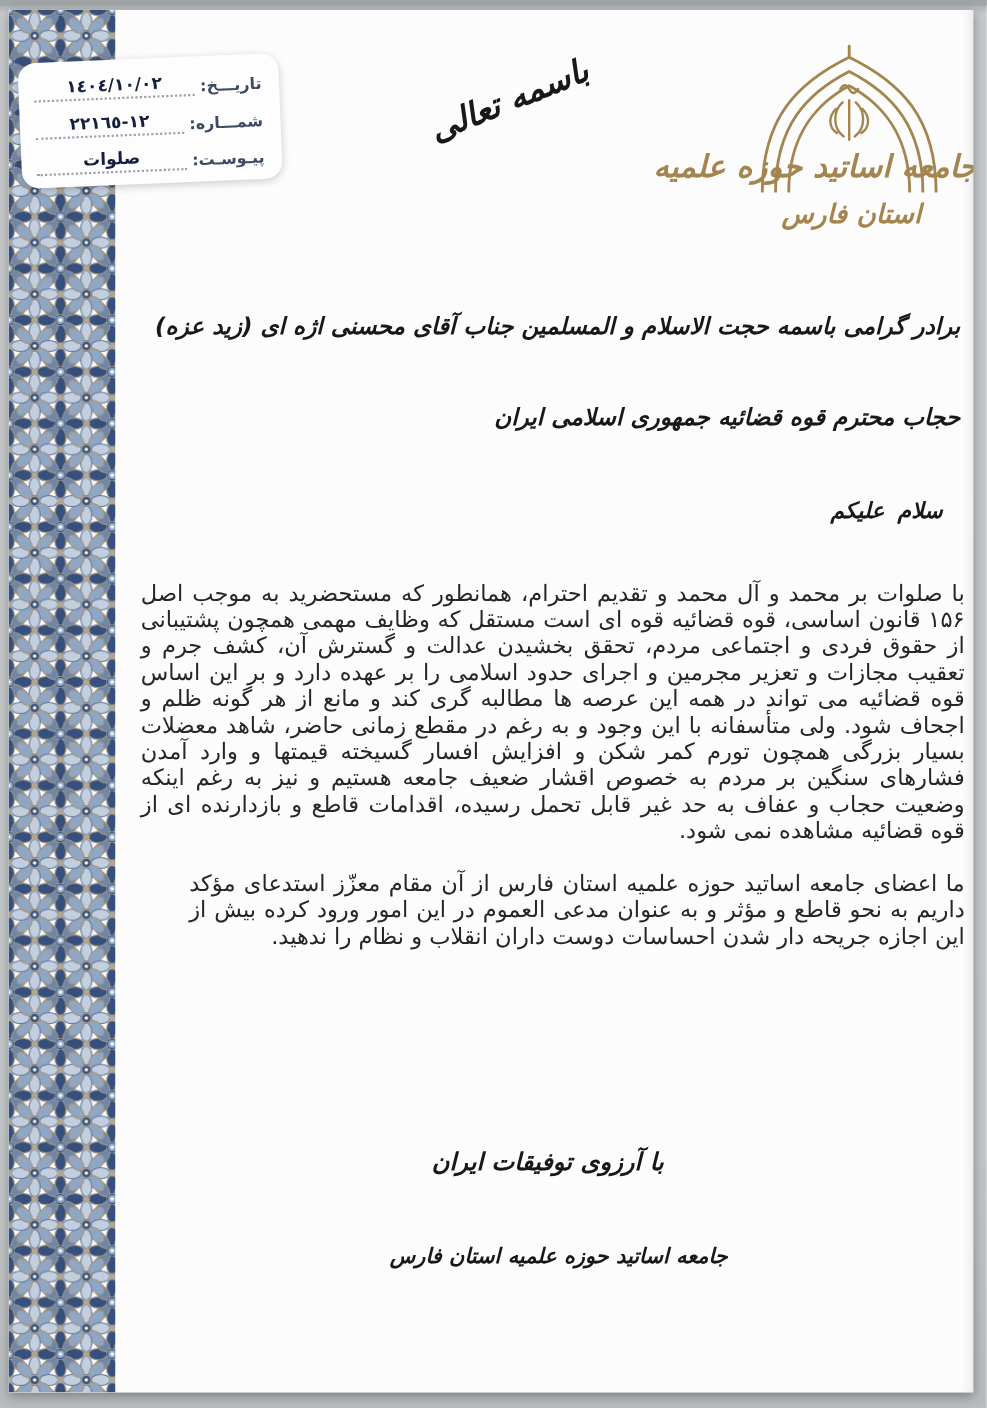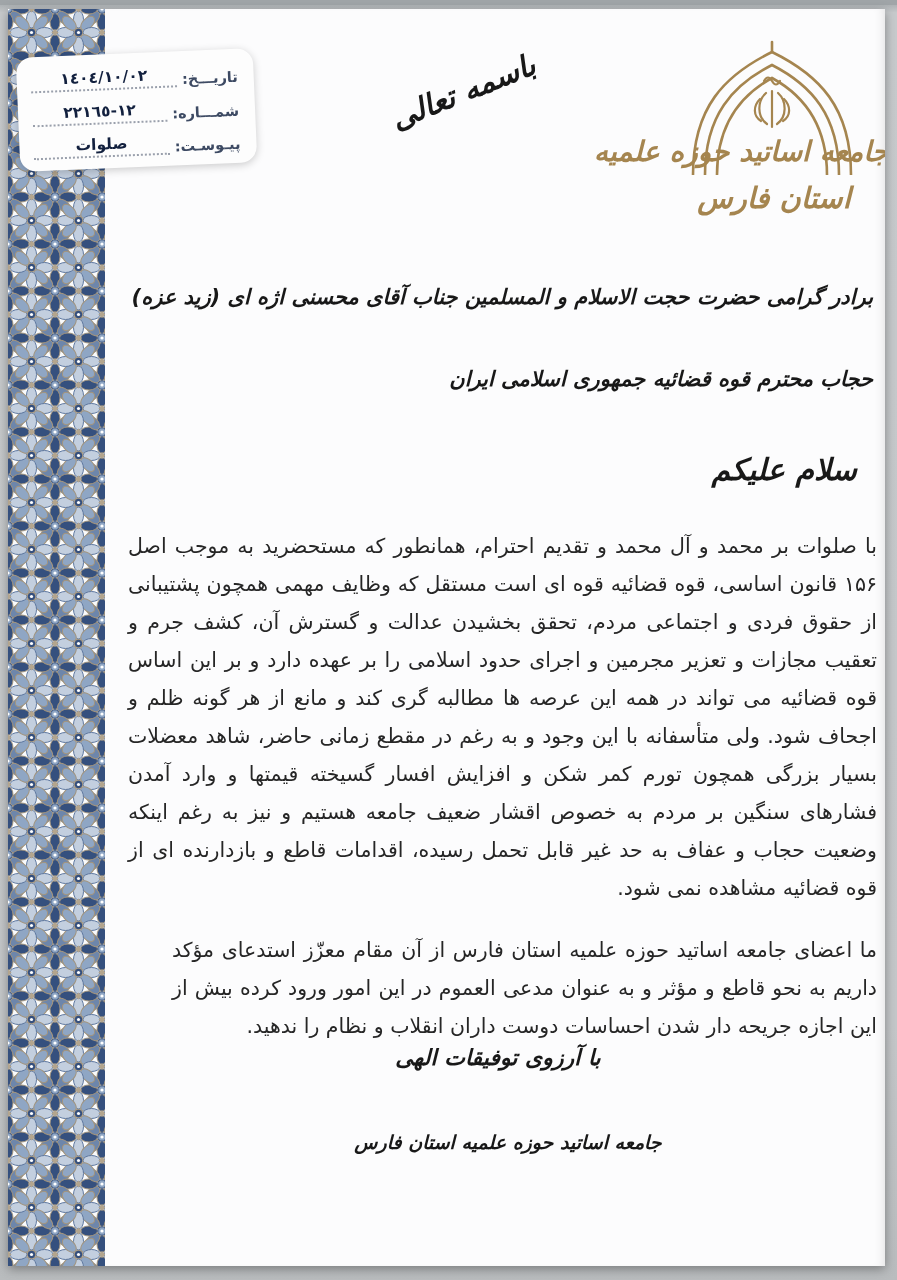--- a/index.html
+++ b/index.html
@@ -34,29 +34,29 @@
   .bismillah{
     position:absolute;left:380px;top:30px;width:150px;height:105px;
     display:flex;align-items:center;justify-content:center;
     transform:rotate(-22deg);font-size:30px;color:#a5854f;white-space:nowrap;
   }
   .nastaliq{font-style:italic;font-weight:600;color:#181818;}
   
   .logo{position:absolute;right:2px;top:16px;width:218px;height:210px;}
   .logo-arch{position:absolute;right:0;top:0;}
   .logo-l1{position:absolute;top:110px;right:-6px;font-size:28px;color:#a5854f;white-space:nowrap;}
-  .logo-l2{position:absolute;top:156px;left:0;width:100%;text-align:center;font-size:29px;color:#a5854f;white-space:nowrap;}
+  .logo-l2{position:absolute;top:156px;left:0;width:100%;text-align:center;font-size:24px;color:#a5854f;white-space:nowrap;}
   
   .addr1{position:absolute;top:276px;right:12px;font-size:21px;white-space:nowrap;}
   .addr2{position:absolute;top:358px;right:12px;font-size:21px;white-space:nowrap;}
-  .salam{position:absolute;top:443px;right:28px;font-size:30px;white-space:nowrap;}
+  .salam{position:absolute;top:443px;right:28px;font-size:20px;white-space:nowrap;font-family:Liberation Mono, monospace;}
   
   .bodytext{
     position:absolute;top:518px;right:8px;left:120px;
-    font-size:20.5px;line-height:38px;color:#262626;text-align:justify;
+    font-size:20.5px;line-height:24px;color:#262626;text-align:justify;
   }
   .bodytext p{margin:0;}
   .bodytext p + p{margin-top:24px;margin-left:44px;}
   
   .closing{position:absolute;top:1036px;left:240px;width:500px;text-align:center;font-size:22px;white-space:nowrap;}
   .signature{position:absolute;top:1122px;left:220px;width:560px;text-align:center;font-size:19px;white-space:nowrap;}
   .topedge{position:absolute;left:0;top:0;width:100%;height:5px;background:#a0a5a8;}
 </style>
 </head>
 <body>
@@ -139,26 +139,26 @@
           <path d="M-6,-26 C-15,-18 -15,-2 -5,5"></path>
           <path d="M6,-26 C15,-18 15,-2 5,5"></path>
           <path d="M-12,-20 C-19,-13 -19,-3 -11,2"></path>
           <path d="M12,-20 C19,-13 19,-3 11,2"></path>
         </g>
       </svg>
       <div class="logo-l1 nastaliq" style="color:#a5854f;">جامعه اساتید حوزه علمیه</div>
       <div class="logo-l2 nastaliq" style="color:#a5854f;">استان فارس</div>
     </div>
 
-    <div class="addr1 nastaliq">برادر گرامی حضرت حجت الاسلام و المسلمین جناب آقای محسنی اژه ای (زید عزه)</div>
+    <div class="addr1 nastaliq">برادر گرامی باسمه حجت الاسلام و المسلمین جناب آقای محسنی اژه ای (زید عزه)</div>
     <div class="addr2 nastaliq">حجاب محترم قوه قضائیه جمهوری اسلامی ایران</div>
     <div class="salam nastaliq">سلام علیکم</div>
 
     <div class="bodytext">
       <p>با صلوات بر محمد و آل محمد و تقدیم احترام، همانطور که مستحضرید به موجب اصل ۱۵۶ قانون اساسی، قوه قضائیه قوه ای است مستقل که وظایف مهمی همچون پشتیبانی از حقوق فردی و اجتماعی مردم، تحقق بخشیدن عدالت و گسترش آن، کشف جرم و تعقیب مجازات و تعزیر مجرمین و اجرای حدود اسلامی را بر عهده دارد و بر این اساس قوه قضائیه می تواند در همه این عرصه ها مطالبه گری کند و مانع از هر گونه ظلم و اجحاف شود. ولی متأسفانه با این وجود و به رغم در مقطع زمانی حاضر، شاهد معضلات بسیار بزرگی همچون تورم کمر شکن و افزایش افسار گسیخته قیمتها و وارد آمدن فشارهای سنگین بر مردم به خصوص اقشار ضعیف جامعه هستیم و نیز به رغم اینکه وضعیت حجاب و عفاف به حد غیر قابل تحمل رسیده، اقدامات قاطع و بازدارنده ای از قوه قضائیه مشاهده نمی شود.</p>
       <p>ما اعضای جامعه اساتید حوزه علمیه استان فارس از آن مقام معزّز استدعای مؤکد داریم به نحو قاطع و مؤثر و به عنوان مدعی العموم در این امور ورود کرده بیش از این اجازه جریحه دار شدن احساسات دوست داران انقلاب و نظام را ندهید.</p>
     </div>
 
-    <div class="closing nastaliq">با آرزوی توفیقات الهی</div>
+    <div class="closing nastaliq">با آرزوی توفیقات ایران</div>
     <div class="signature nastaliq">جامعه اساتید حوزه علمیه استان فارس</div>
 
   </div>
 </div>
 
 </body></html>

